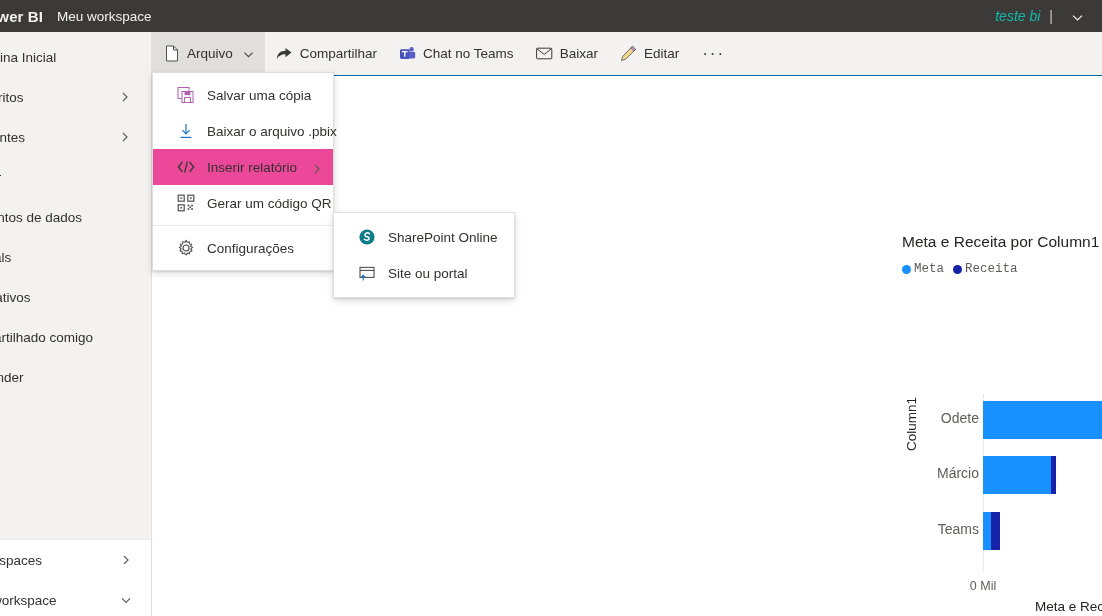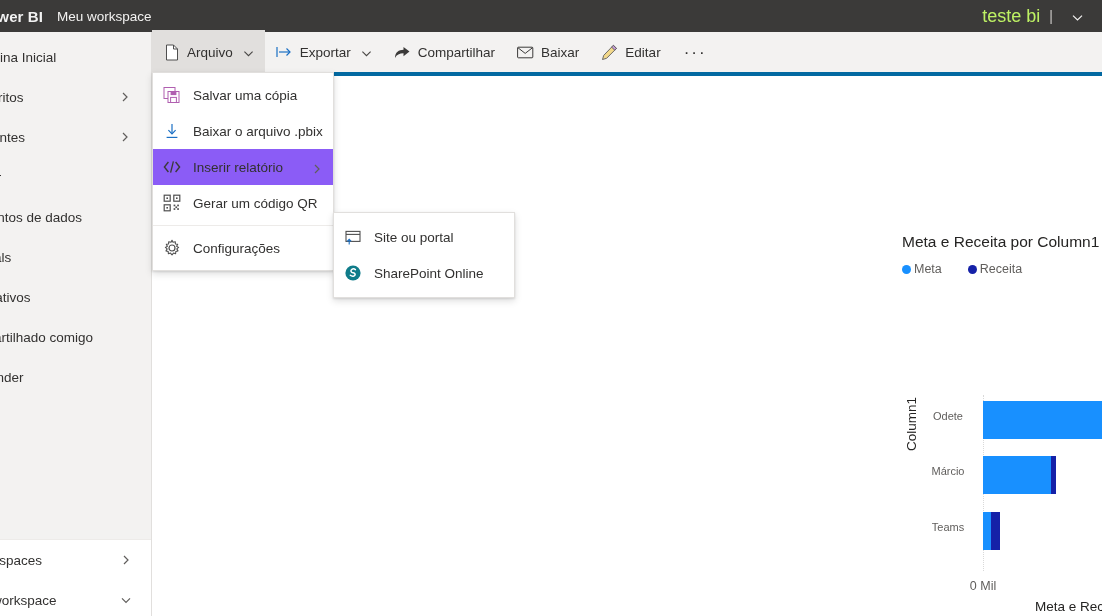--- a/index.html
+++ b/index.html
@@ -28,21 +28,21 @@
     white-space: nowrap;
   }
   #breadcrumb-workspace {
     font-size: 13.5px; color: #f3f2f1;
     margin-left: 14px; white-space: nowrap;
   }
   #header-right {
     margin-left: auto; display: flex; align-items: center;
     margin-right: 18px; white-space: nowrap;
   }
-  #header-right .hr-text { font-size: 18px; color: #bef264; }
+  #header-right .hr-text { font-size: 14px; color: #14b8a6; font-style: italic; }
   #header-right .hr-sep {
     color: #c8c6c4; margin: 0 9px; font-size: 14px;
   }
   .chev-down-sm {
     display: inline-block; width: 13px; height: 13px;
     margin-left: 9px; position: relative; top: 1px;
   }
   .chev-down-sm svg { display:block; }
 
   
@@ -72,21 +72,21 @@
     width: 152px; height: 77px;
     background: #ffffff;
     border-top: 1px solid #edebe9;
   }
 
   
   #command-bar {
     position: absolute; top: 32px; left: 152px;
     width: 950px; height: 44px;
     background: #f3f2f1;
-    border-bottom: 4px solid #0369a1;
+    border-bottom: 1px solid #0369a1;
     display: flex; align-items: center;
   }
   .cmd-btn {
     height: 44px; display: flex; align-items: center;
     padding: 0 11px; font-size: 13.5px; color: #323130;
     white-space: nowrap; gap: 7px;
   }
   .cmd-btn.active { background: #e1dfdd; }
   .cmd-ico {
     width: 17px; height: 17px;
@@ -112,24 +112,24 @@
     position: absolute; top: 72px; left: 152px;
     width: 182px;
     background: #ffffff;
     border: 1px solid #e1dfdd;
     box-shadow: 0 3.2px 7.2px rgba(0,0,0,.132), 0 .6px 1.8px rgba(0,0,0,.108);
     padding: 4px 0 4px 0;
     z-index: 40;
   }
   .menu-item {
     height: 36px; display: flex; align-items: center;
-    padding: 0 8px 0 10px; font-size: 13.5px; color: #323130;
+    padding: 0 8px 0 24px; font-size: 13.5px; color: #323130;
     position: relative; white-space: nowrap;
   }
-  .menu-item.highlight { background: #8b5cf6; }
+  .menu-item.highlight { background: #ec4899; }
   .menu-ico {
     width: 18px; height: 18px; margin-right: 12px;
     flex: 0 0 18px;
     display: flex; align-items: center; justify-content: center;
   }
   .menu-ico svg { display:block; }
   .menu-sub-chev {
     position: absolute; right: 11px; top: 50%;
     transform: translateY(-50%); width: 10px; height: 10px;
   }
@@ -153,43 +153,43 @@
     position: absolute;
     left: 597px; top: 150px;
     width: 300px; height: 320px;
   }
   #chart-title {
     font-size: 15.5px; color: #252423;
     font-weight: normal; white-space: nowrap;
     margin-left: 153px; margin-top: 6px;
   }
   #chart-legend {
-    display: flex; align-items: center; gap: 20px;
+    display: flex; align-items: center; gap: 3px;
     margin-left: 153px; margin-top: 11px;
-    font-size: 12.5px; color: #605e5c;
+    font-size: 12.5px; color: #605e5c; font-family: Liberation Mono, monospace;
   }
   .legend-entry { display: flex; align-items: center; gap: 3px; margin-right: 6px; }
   .legend-dot {
     width: 9px; height: 9px; border-radius: 50%;
     display: inline-block;
   }
   #plot-wrap {
     position: absolute; left: 0; top: 0;
     width: 300px; height: 320px;
   }
   #y-axis-title {
     position: absolute;
     left: 155px; top: 224px;
     font-size: 13.5px; color: #252423;
     transform: rotate(-90deg); transform-origin: left top;
     white-space: nowrap;
   }
   .cat-label {
     position: absolute; right: 0; width: 62px;
-    text-align: center; font-size: 11px; color: #605e5c;
+    text-align: right; font-size: 14px; color: #605e5c;
     white-space: nowrap;
   }
   #plot-area {
     position: absolute; left: 234px; top: 168px;
     width: 215px; height: 176px;
   }
   .gridline {
     position: absolute; top: 0; width: 1px; height: 176px;
     border-left: 1px dotted #d9d9d9;
   }
@@ -291,45 +291,41 @@
       </svg>
     </span>
     <span>Arquivo</span>
     <span class="cmd-chev">
       <svg width="11" height="11" viewBox="0 0 11 11">
           <path d="M1.4 3.6 L5.5 7.7 L9.6 3.6" fill="none" stroke="#484644" stroke-width="1.1"></path>
         </svg>
     </span>
   </div>
 
-  <div class="cmd-btn">
-    <span class="cmd-ico">
-      <svg width="17" height="14" viewBox="0 0 17 14">
-        <path d="M1 2 V12" stroke="#1a6fc4" stroke-width="1.2"></path>
-        <path d="M3 7 H14" stroke="#1a6fc4" stroke-width="1.2"></path>
-        <path d="M10.5 3.5 L14 7 L10.5 10.5" fill="none" stroke="#1a6fc4" stroke-width="1.2"></path>
-      </svg>
-    </span>
-    <span>Exportar</span>
-    <span class="cmd-chev">
-      <svg width="11" height="11" viewBox="0 0 11 11">
-          <path d="M1.4 3.6 L5.5 7.7 L9.6 3.6" fill="none" stroke="#484644" stroke-width="1.1"></path>
-        </svg>
-    </span>
-  </div>
 
   <div class="cmd-btn">
     <span class="cmd-ico">
       <svg width="17" height="15" viewBox="0 0 17 15">
         <path d="M1 13 C1 7 5 5 9.5 4.8 L9.5 2 L15.5 6.6 L9.5 11.2 L9.5 8.3 C5.5 8.3 2.6 9.8 1 13 Z" fill="#3b3a39"></path>
       </svg>
     </span>
     <span>Compartilhar</span>
   </div>
 
+  <div class="cmd-btn">
+    <span class="cmd-ico">
+      <svg width="17" height="16" viewBox="0 0 17 16">
+        <circle cx="12.6" cy="3.3" r="2.2" fill="#5b5fc7"></circle>
+        <rect x="8.6" y="5.8" width="7.6" height="6.6" rx="1.4" fill="#5b5fc7"></rect>
+        <rect x="1" y="3.3" width="9.6" height="9.6" rx="1.3" fill="#4b53bc"></rect>
+        <path d="M3 5.7 H8.6 M5.8 5.7 V10.7" stroke="#ffffff" stroke-width="1.3"></path>
+      </svg>
+    </span>
+    <span>Chat no Teams</span>
+  </div>
 
   <div class="cmd-btn">
     <span class="cmd-ico">
       <svg width="17" height="13" viewBox="0 0 17 13">
         <rect x="0.6" y="1.2" width="15.2" height="10.6" rx="0.8" fill="none" stroke="#3b3a39" stroke-width="1"></rect>
         <path d="M0.9 1.7 L8.2 7.4 L15.5 1.7" fill="none" stroke="#3b3a39" stroke-width="1"></path>
       </svg>
     </span>
     <span>Baixar</span>
   </div>
@@ -471,29 +467,29 @@
       </svg>
     </span>
     <span>Configurações</span>
   </div>
 </div>
 
 <div id="submenu">
   <div class="menu-item">
     <span class="menu-ico">
       <svg width="18" height="18" viewBox="0 0 18 18">
+        <circle cx="9" cy="9" r="7.6" fill="#0f7c8a"></circle>
+        <path d="M11.4 5.6 C10.4 4.8 8.9 4.7 7.9 5.3 C6.7 6 6.6 7.6 7.8 8.3 C8.8 8.9 10.4 8.8 11 9.8 C11.5 10.8 10.6 12 9.3 12.2 C8.2 12.4 7.1 12 6.3 11.3" fill="none" stroke="#ffffff" stroke-width="1.5" stroke-linecap="round"></path>
+      </svg>
+    </span>
+    <span>SharePoint Online</span>
+  </div>
+  <div class="menu-item">
+    <span class="menu-ico">
+      <svg width="18" height="18" viewBox="0 0 18 18">
         <rect x="2" y="3.4" width="14" height="10" fill="none" stroke="#4f4f4f" stroke-width="1.1"></rect>
         <path d="M2 6.4 H16" stroke="#4f4f4f" stroke-width="1.1"></path>
         <path d="M5.2 16.4 V11.6 M3.2 13.4 L5.2 11.4 L7.2 13.4" fill="none" stroke="#1a6fc4" stroke-width="1.1"></path>
       </svg>
     </span>
     <span>Site ou portal</span>
   </div>
-  <div class="menu-item">
-    <span class="menu-ico">
-      <svg width="18" height="18" viewBox="0 0 18 18">
-        <circle cx="9" cy="9" r="7.6" fill="#0f7c8a"></circle>
-        <path d="M11.4 5.6 C10.4 4.8 8.9 4.7 7.9 5.3 C6.7 6 6.6 7.6 7.8 8.3 C8.8 8.9 10.4 8.8 11 9.8 C11.5 10.8 10.6 12 9.3 12.2 C8.2 12.4 7.1 12 6.3 11.3" fill="none" stroke="#ffffff" stroke-width="1.5" stroke-linecap="round"></path>
-      </svg>
-    </span>
-    <span>SharePoint Online</span>
-  </div>
 </div>
 
 </body></html>

